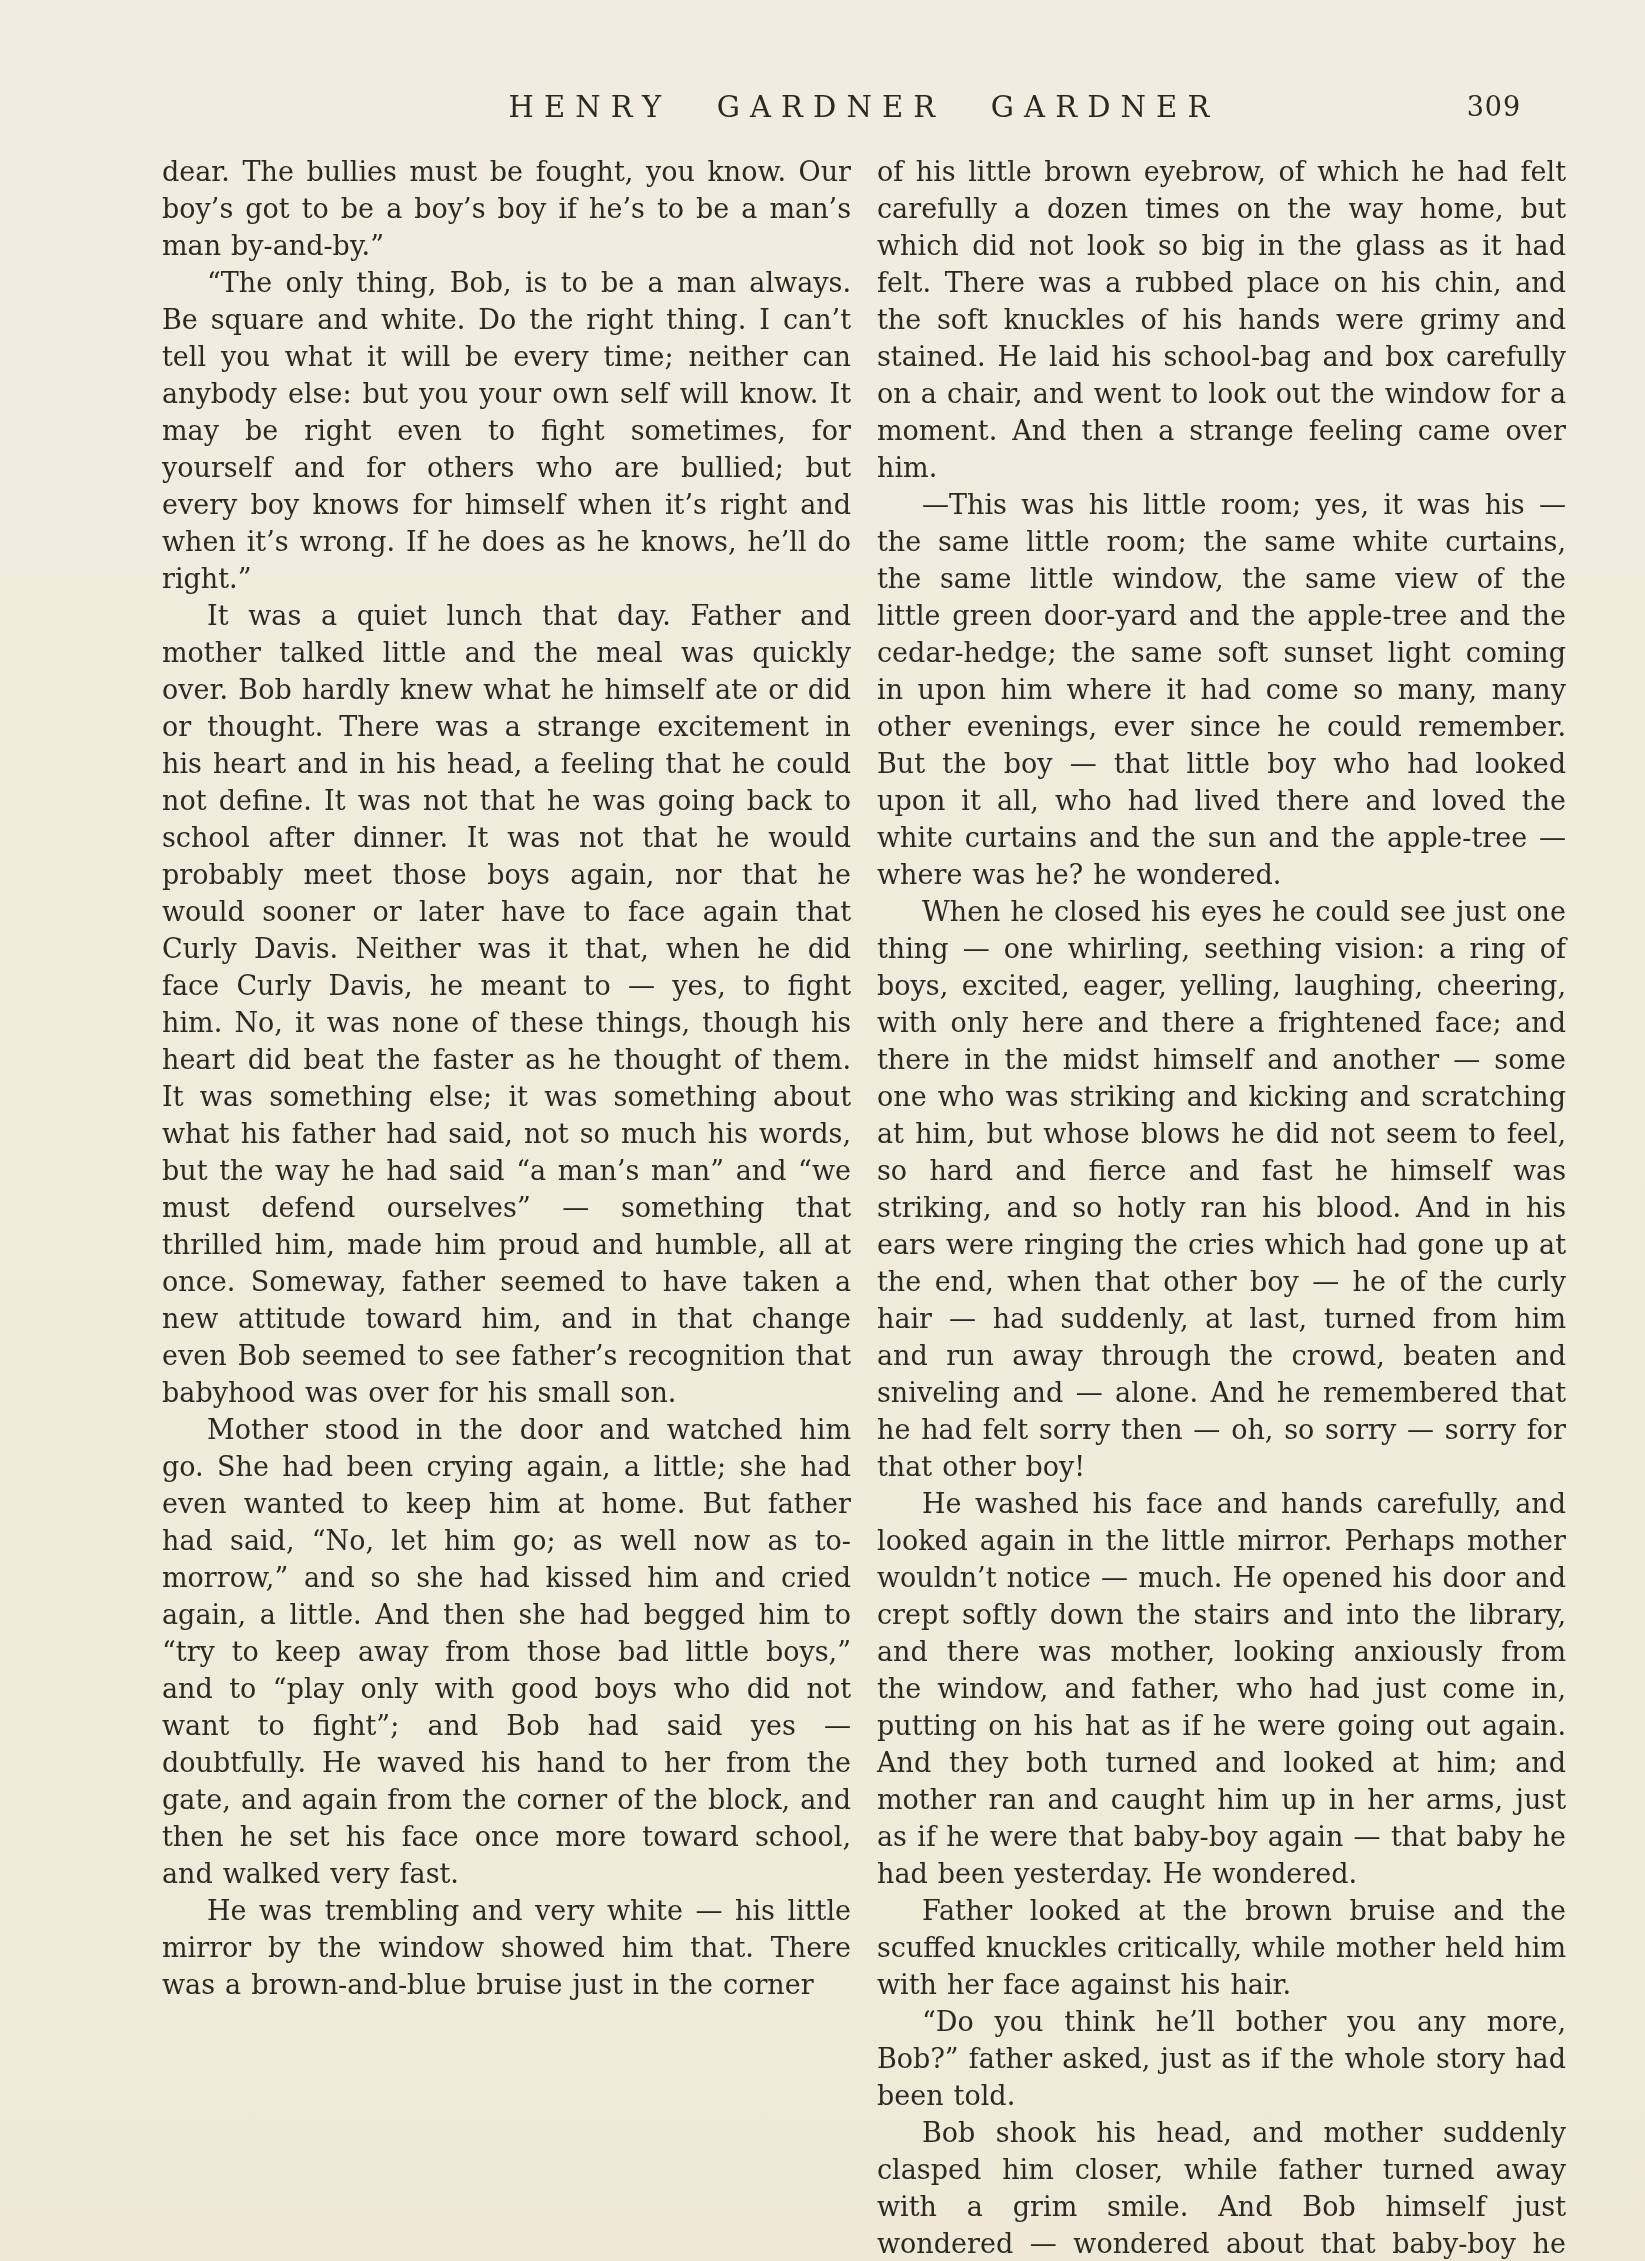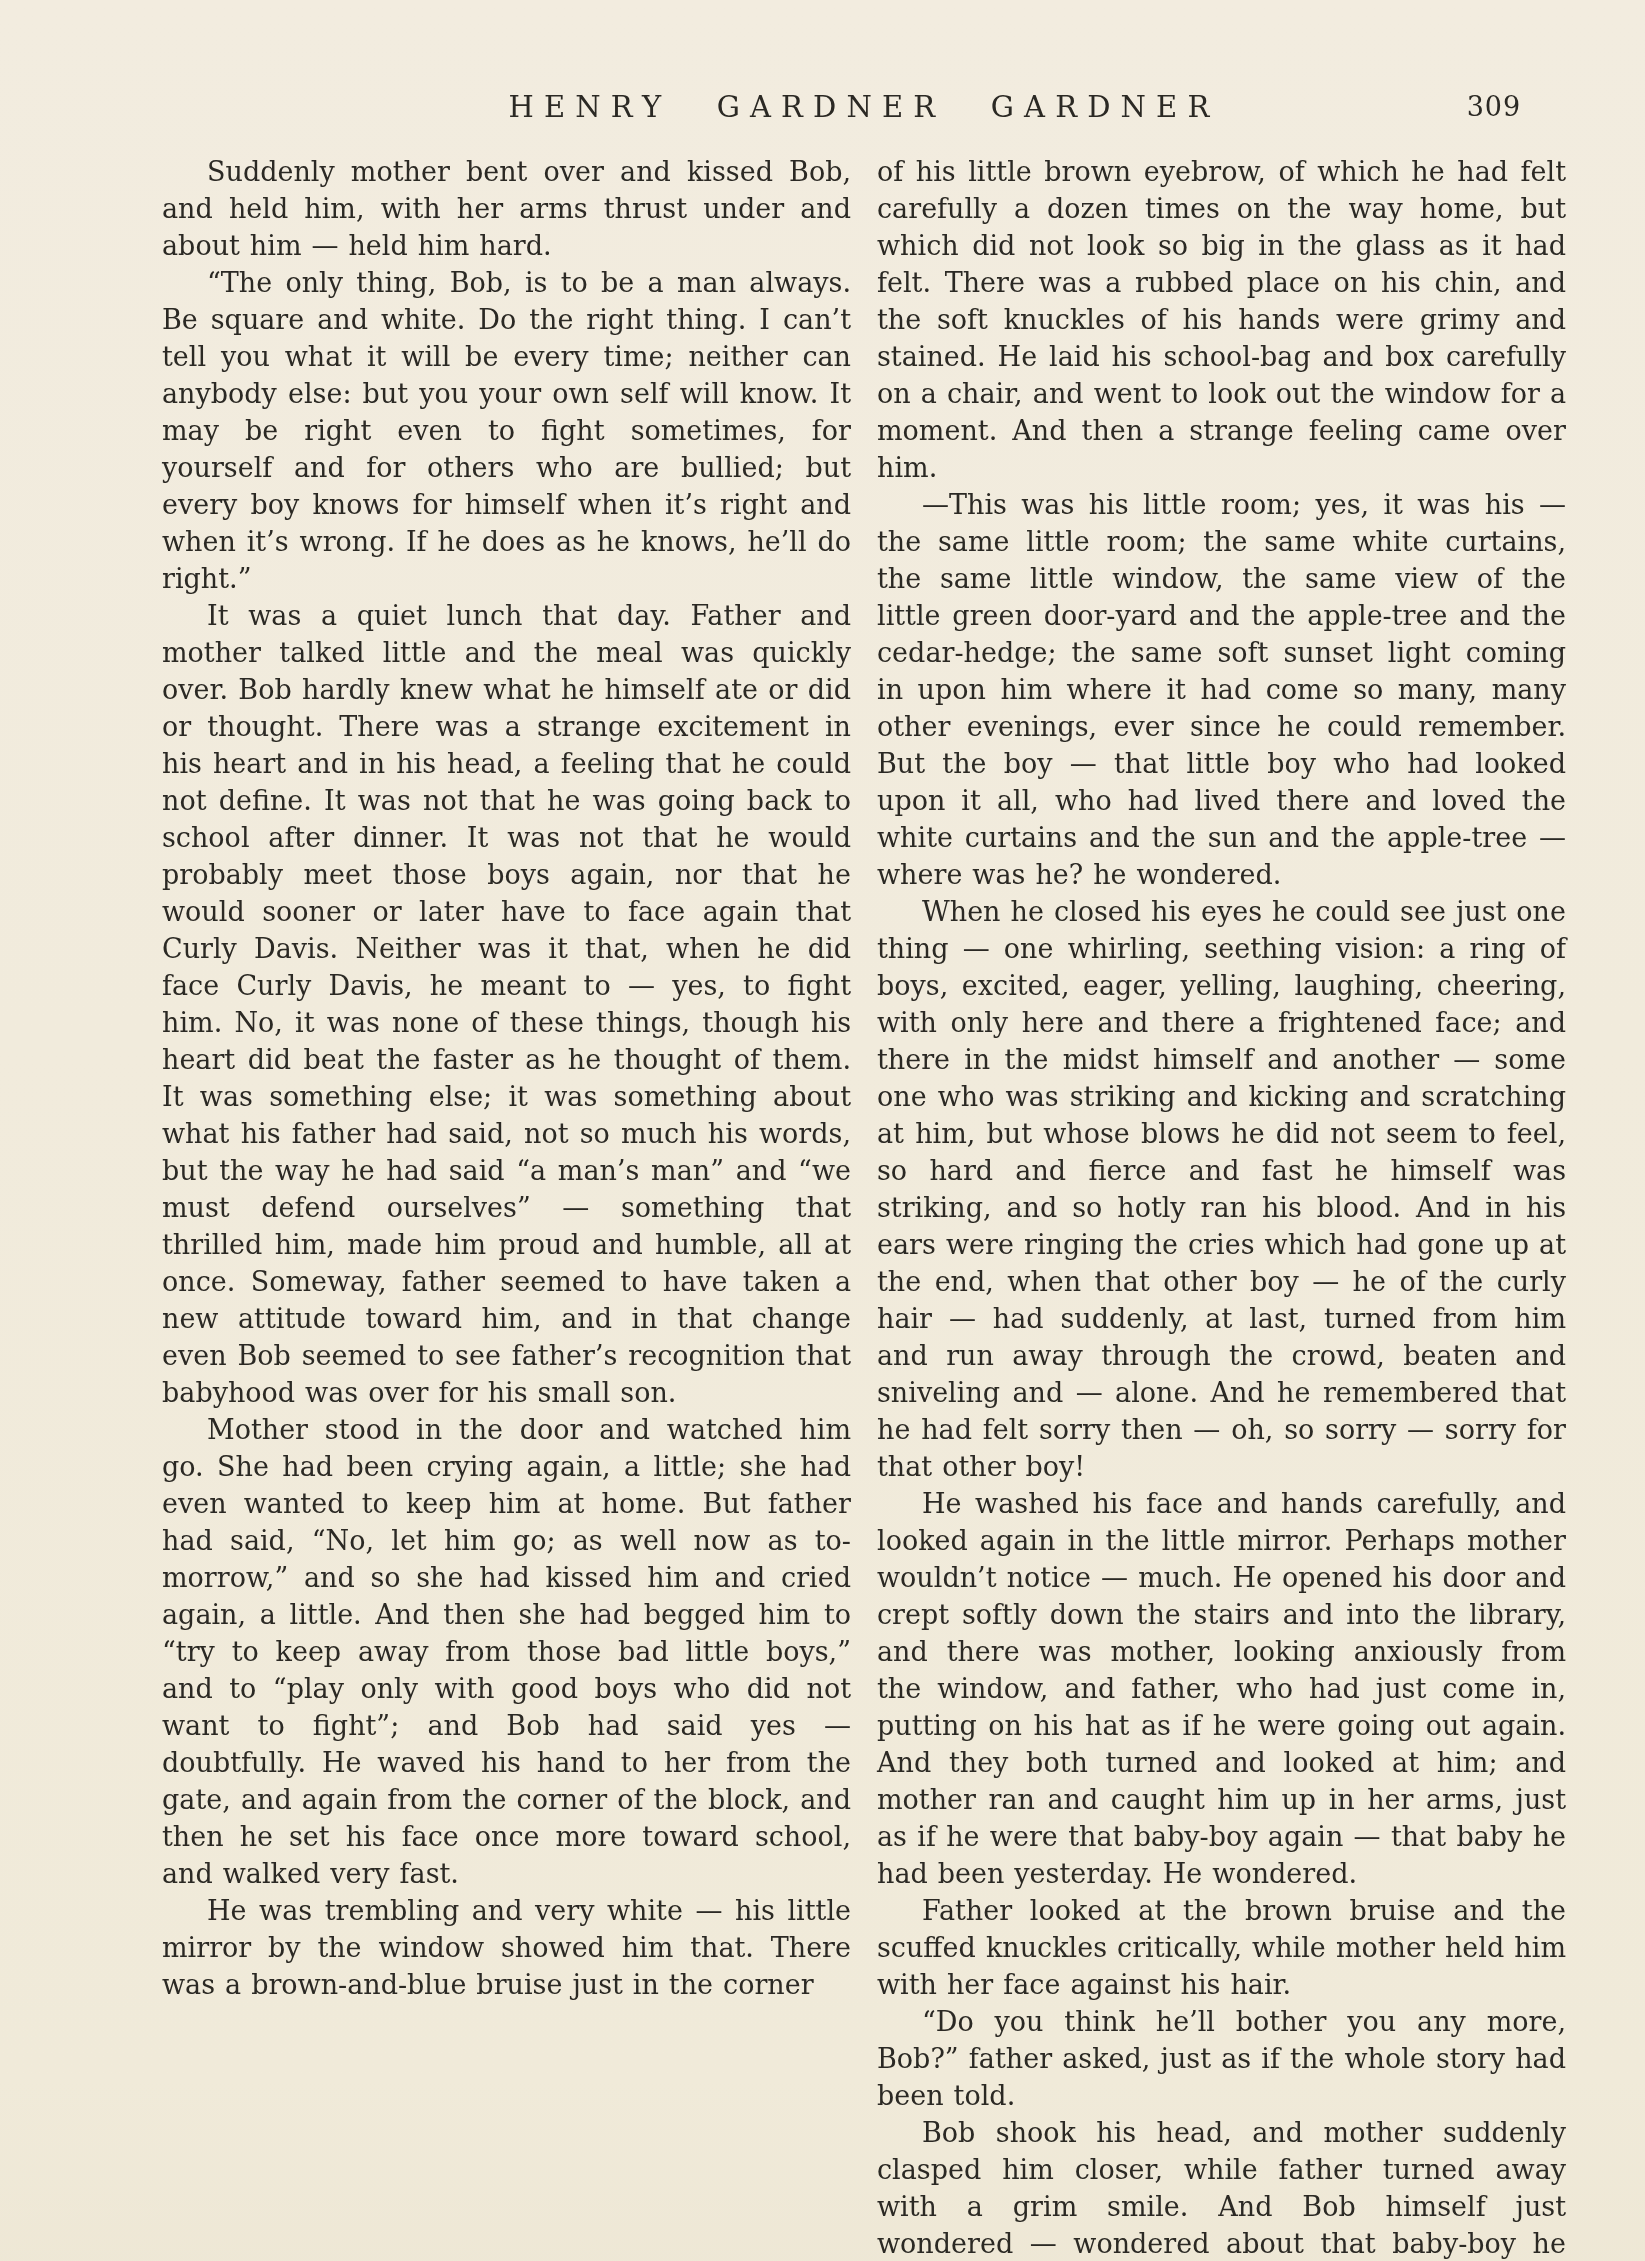--- a/index.html
+++ b/index.html
@@ -74,21 +74,21 @@
 
 <div class="page" style="color: rgb(43, 41, 36);">
 
   <header class="page-header">
     <div class="running-title">HENRY GARDNER GARDNER</div>
     <div class="page-number">309</div>
   </header>
 
   <main class="columns">
     <section class="column">
-        <p class="para indent"><span>Suddenly mother bent over and kissed Bob, and held him, with her arms thrust under and about him — held him hard.</span></p>
+        <p class="para"><span>dear.  The bullies must be fought, you know.  Our boy’s got to be a boy’s boy if he’s to be a man’s man by-and-by.”</span></p>
         <p class="para indent"><span>“The only thing, Bob, is to be a man always.  Be square and white.  Do the right thing.  I can’t tell you what it will be every time; neither can anybody else: but you your own self will know.  It may be right even to fight sometimes, for yourself and for others who are bullied; but every boy knows for himself when it’s right and when it’s wrong.  If he does as he </span><span class="it">knows</span><span>, he’ll do right.”</span></p>
         <p class="para indent"><span>It was a quiet lunch that day.  Father and mother talked little and the meal was quickly over.  Bob hardly knew what he himself ate or did or thought.  There was a strange excitement in his heart and in his head, a feeling that he could not define.  It was not that he was going back to school after dinner.  It was not that he would probably meet those boys again, nor that he would sooner or later have to face again that Curly Davis.  Neither was it that, when he did face Curly Davis, he meant to — yes, to fight him.  No, it was none of these things, though his heart did beat the faster as he thought of them.  It was something else; it was something about what his father had said, not so much his words, but the way he had said “a man’s man” and “we must defend ourselves” — something that thrilled him, made him proud and humble, all at once.  Someway, father seemed to have taken a new attitude toward him, and in that change even Bob seemed to see father’s recognition that babyhood was over for his small son.</span></p>
         <p class="para indent"><span>Mother stood in the door and watched him go.  She had been crying again, a little; she had even wanted to keep him at home.  But father had said, “No, let him go; as well now as to-morrow,” and so she had kissed him and cried again, a little.  And then she had begged him to “try to keep away from those bad little boys,” and to “play only with good boys who did not want to fight”; and Bob had said yes — doubtfully.  He waved his hand to her from the gate, and again from the corner of the block, and then he set his face once more toward school, and walked very fast.</span></p>
         <p class="para indent"><span>He was trembling and very white — his little mirror by the window showed him that.  There was a brown-and-blue bruise just in the corner</span></p>
       </section>
     <section class="column">
         <p class="para"><span>of his little brown eyebrow, of which he had felt carefully a dozen times on the way home, but which did not look so big in the glass as it had felt.  There was a rubbed place on his chin, and the soft knuckles of his hands were grimy and stained.  He laid his school-bag and box carefully on a chair, and went to look out the window for a moment.  And then a strange feeling came over him.</span></p>
         <p class="para indent"><span>—This was his little room; yes, it was his — the same little room; the same white curtains, the same little window, the same view of the little green door-yard and the apple-tree and the cedar-hedge; the same soft sunset light coming in upon him where it had come so many, many other evenings, ever since he could remember.  But the boy — that little boy who had looked upon it all, who had lived there and loved the white curtains and the sun and the apple-tree — where was he? he wondered.</span></p>
         <p class="para indent"><span>When he closed his eyes he could see just one thing — one whirling, seething vision: a ring of boys, excited, eager, yelling, laughing, cheering, with only here and there a frightened face; and there in the midst himself and another — some one who was striking and kicking and scratching at him, but whose blows he did not seem to feel, so hard and fierce and fast he himself was striking, and so hotly ran his blood.  And in his ears were ringing the cries which had gone up at the end, when that other boy — he of the curly hair — had suddenly, at last, turned from him and run away through the crowd, beaten and sniveling and — alone.  And he remembered that he had felt sorry then — oh, so sorry — sorry for that other boy!</span></p>
         <p class="para indent"><span>He washed his face and hands carefully, and looked again in the little mirror.  Perhaps mother wouldn’t notice — much.  He opened his door and crept softly down the stairs and into the library, and there was mother, looking anxiously from the window, and father, who had just come in, putting on his hat as if he were going out again.  And they both turned and looked at him; and mother ran and caught him up in her arms, just as if he were that baby-boy again — that baby he had been yesterday.  He wondered.</span></p>

